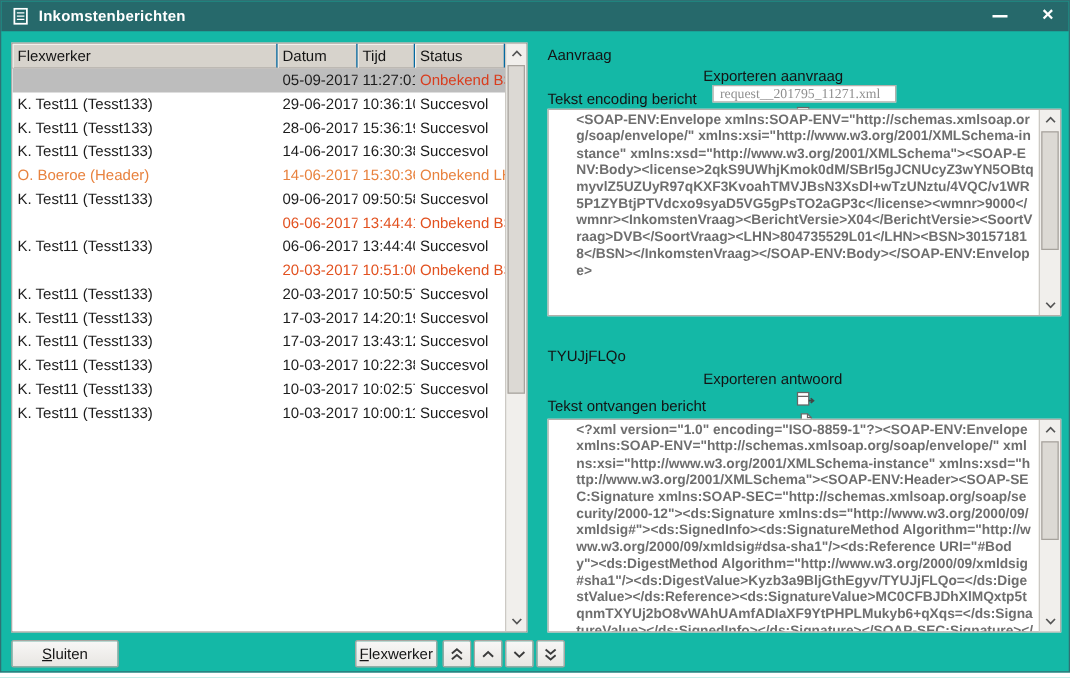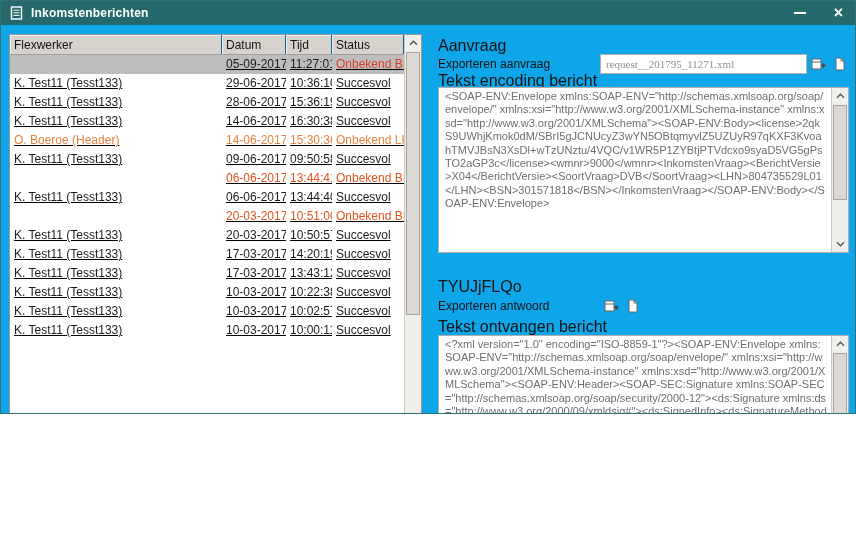--- a/index.html
+++ b/index.html
@@ -1,18 +1,18 @@
 <!DOCTYPE html>
 <html><head>
 <meta charset="utf-8">
 <style>
   * { margin:0; padding:0; box-sizing:border-box; }
   html,body { width:856px; height:542px; overflow:hidden; background:#fff;
               font-family:"Liberation Sans", sans-serif; }
-  .window { position:relative; width:856px; height:414px; background:#0ea5e9;
+  .window { position:relative; width:856px; height:538px; background:#14b8a6;
             border:1px solid #2f7173; overflow:hidden; }
 
   
   .titlebar { position:absolute; top:0; left:0; right:0; height:24px; background:#26696b;
               display:flex; align-items:center; padding:0 12px 0 9px; color:#fff; }
   .title-icon { display:inline-flex; margin-right:8px; }
   .title-text { font-size:12px; font-weight:bold; letter-spacing:.2px; }
   .tb-buttons { margin-left:auto; display:flex; align-items:center; gap:28px; }
   .tb-btn { cursor:pointer; display:flex; align-items:center; justify-content:center; height:16px; }
   .min-glyph { display:inline-block; width:12px; height:2px; background:#fff; }
@@ -22,46 +22,46 @@
 
   
   .grid { position:absolute; left:8px; top:9px; width:413px; height:472px;
           background:#fff; border:1px solid #9b9792; }
   .grid-header { position:absolute; top:0; left:0; right:17px; height:20px; display:flex;
                  background:#d7d3cc; border-bottom:1px solid #a39f99; }
   .hcell { font-size:12px; color:#141414; padding:0 4px; display:flex; align-items:center;
            border-right:1px solid #0369a1; box-shadow:inset 1px 1px 0 #f3f1ed; cursor:default; }
   .col0 { width:212px; } .col1 { width:64px; } .col2 { width:46px; } .col3 { width:72px; flex:1; }
   .grid-body { position:absolute; top:20px; left:0; right:17px; bottom:0; overflow:hidden; background:#fff; }
-  .grid-row { display:flex; height:19px;text-decoration:underline; }
+  .grid-row { display:flex; height:19px; }
   .grid-row.selected { background:#bdbdbd; }
   .cell { font-size:12px; color:#1c1c1c; padding:2px 4px 0 4px; white-space:nowrap; overflow:hidden; }
 
   
   .vscroll { position:absolute; top:0; right:0; bottom:0; width:17px; background:#f1efec;
              border-left:1px solid #ccc9c4; display:flex; flex-direction:column; }
   .vs-arrow { height:16px; display:flex; align-items:center; justify-content:center; cursor:pointer; }
   .vs-track { flex:1; position:relative; }
   .vs-thumb { position:absolute; left:1px; right:1px; background:#dcd9d4; border:1px solid #a7a39d; }
   .t-table { top:1px; height:60%; }
   .t-msg1  { top:1px; height:72%; }
   .t-msg2  { top:1px; height:58%; }
 
   
   .right { position:absolute; left:437px; top:0; width:411px; bottom:0; }
-  .sec-label, .sec-sublabel { position:absolute; left:0; font-size:16px; color:#141414; }
-  .export-row { position:absolute; left:0; right:0; height:20px; display:flex; align-items:center; }
+  .sec-label, .sec-sublabel { position:absolute; left:0; font-size:12px; color:#141414; }
+  .export-row { position:absolute; left:0; right:0; height:20px; display:flex; align-items:center;flex-direction:column; }
   .export-label { font-size:12px; color:#141414; width:162px; flex:none; }
   .export-input { flex:1; height:20px; border:1px solid #b3b0ab; background:#fff;
                   font-family:Liberation Serif, serif; font-size:11px; color:#8f8f8f; padding:0 5px; }
   .icon-btn { flex:none; width:18px; height:18px; margin-left:3px; display:flex; align-items:center;
               justify-content:center; cursor:pointer; }
   .msg-box { position:absolute; left:0; width:411px; background:#fff; border:1px solid #b3b0ab; }
-  .msg-text { position:absolute; top:0; bottom:0; left:0; right:17px; padding:2px 4px 2px 6px;
-              font-size:11px; line-height:13.4px; color:#6e6e6e; word-break:break-all; overflow:hidden; }
+  .msg-text { position:absolute; top:0; bottom:0; left:0; right:17px; padding:2px 4px 2px 22px;
+              font-size:11px; line-height:13.4px; color:#6e6e6e; word-break:break-all; overflow:hidden;font-weight:bold; }
 
   
   .btn { position:absolute; height:22px; background:linear-gradient(#f8f7f6,#e8e6e2);
          border:1px solid #a9a6a1; border-radius:2px; font-family:"Liberation Sans", sans-serif;
          font-size:12px; color:#141414; display:flex; align-items:center; justify-content:center;
          cursor:pointer; padding:0 8px; }
   #btn-sluiten    { left:8px;   top:487px; width:86px; }
   #btn-flexwerker { left:283px; top:487px; width:66px; }
   .nav { width:23px; padding:0; }
   #btn-first { left:353px; top:487px; }

